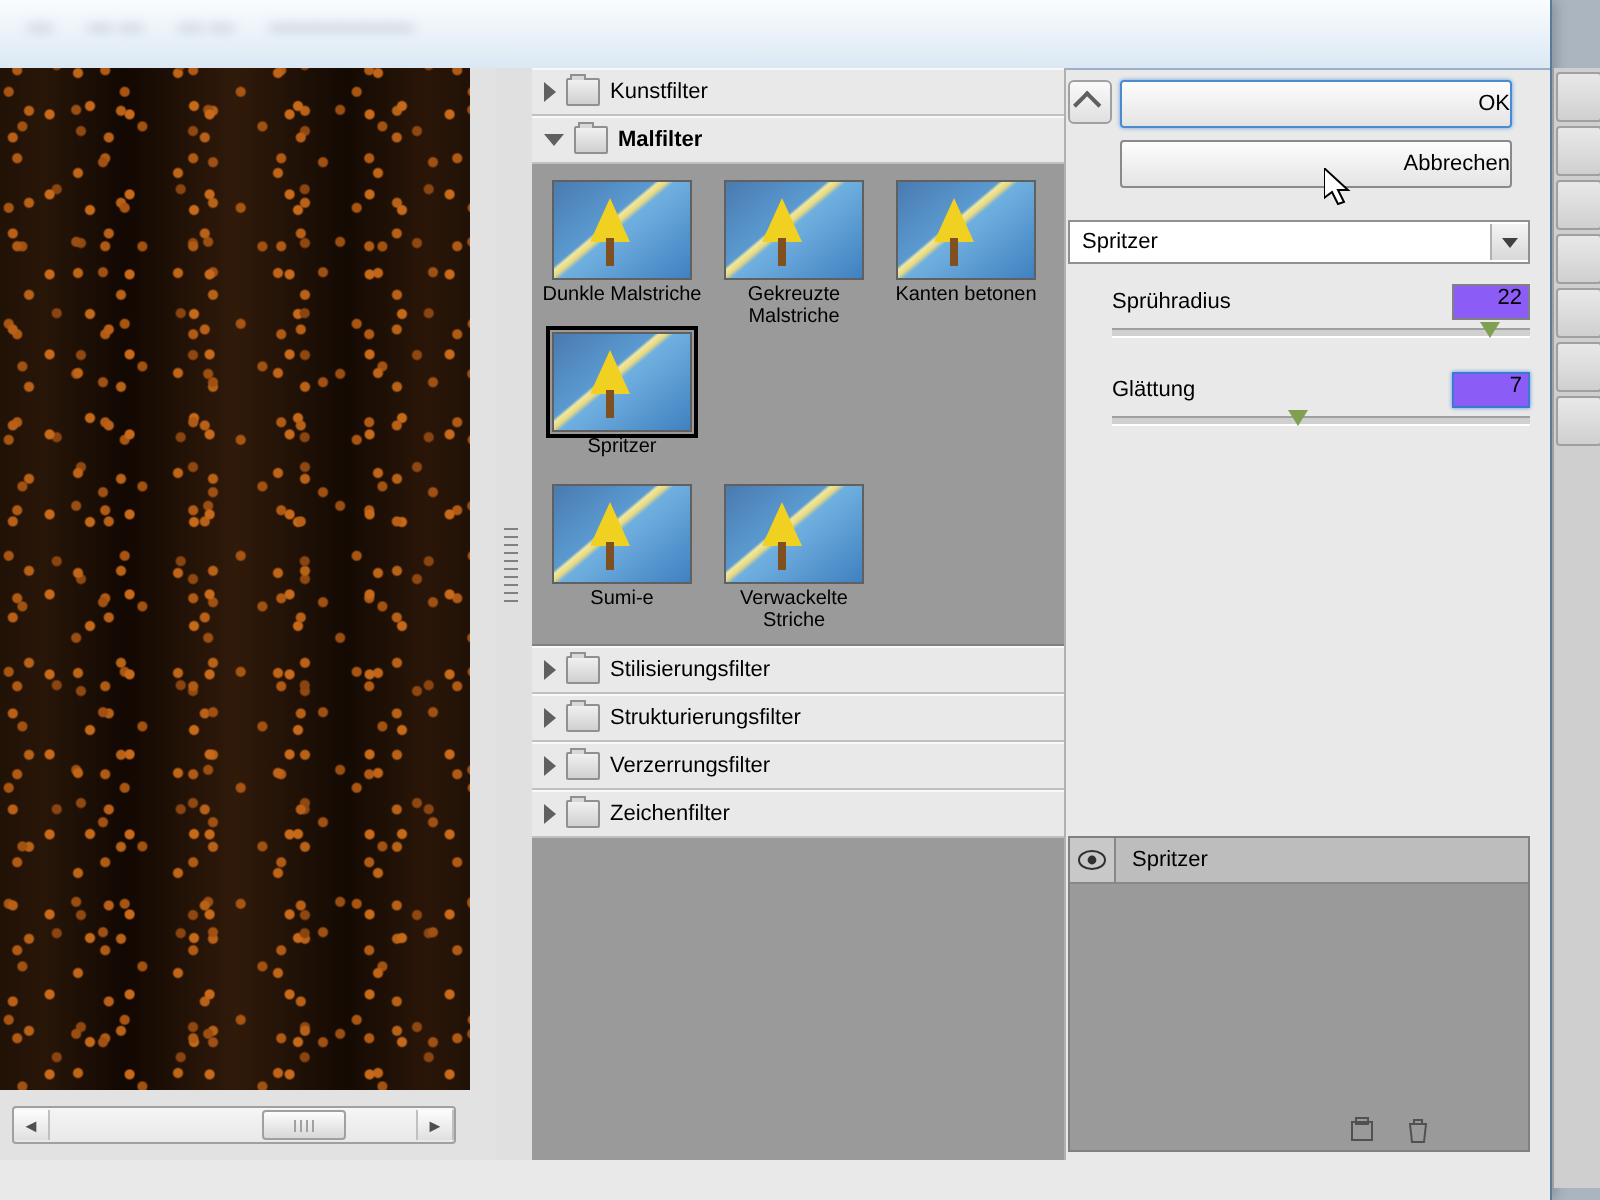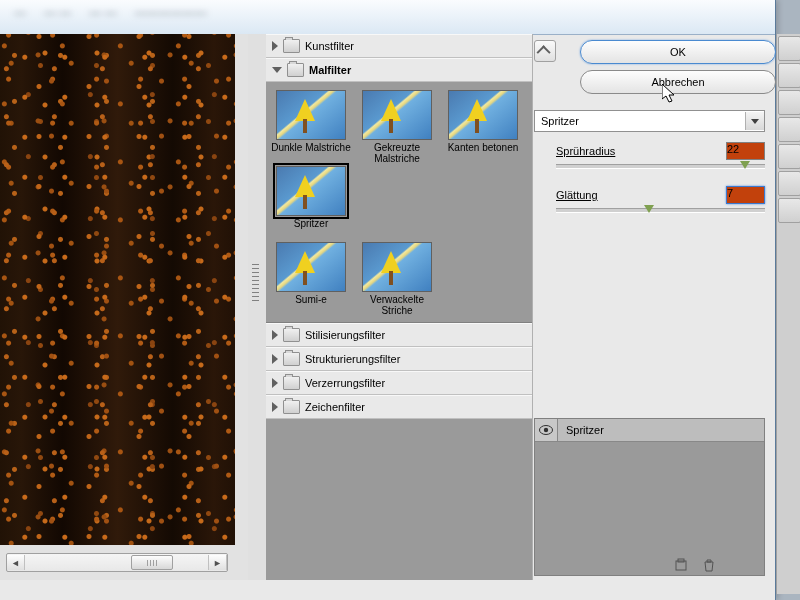--- a/index.html
+++ b/index.html
@@ -40,31 +40,31 @@
 .thumb{width:82px;text-align:center;font-size:10px}
 .thumb-img{width:68px;height:48px;margin:0 auto 2px;background:linear-gradient(140deg,#4a7ab0 0%,#5a9ad0 40%,#f0e8a0 42%,#e8d880 45%,#70b0e0 48%,#4080c0 100%);border:1px solid #606060;position:relative;overflow:hidden}
 .thumb-img::before{content:"";position:absolute;left:18px;top:8px;width:0;height:0;border-left:10px solid transparent;border-right:10px solid transparent;border-bottom:22px solid #f0d020}
 .thumb-img::after{content:"";position:absolute;left:26px;top:28px;width:4px;height:14px;background:#805020}
 .thumb.sel .thumb-img{outline:2px solid #000;outline-offset:1px}
 .thumb-lbl{line-height:11px;min-height:22px}
 .empty-area{background:#9a9a9a;height:210px}
 .right-panel{position:absolute;left:532px;top:34px;right:4px;bottom:20px}
 .coll-btn{position:absolute;left:2px;top:6px;width:20px;height:20px;border:1px solid #a0a0a0;border-radius:3px;background:linear-gradient(#fafafa,#e0e0e0);display:flex;align-items:center;justify-content:center;font-size:10px}
 .coll-btn::after{content:"";width:8px;height:8px;border-top:2px solid #606060;border-left:2px solid #606060;transform:rotate(45deg) translateY(2px)}
-.btn{width:194px;height:22px;margin-left:48px;margin-top:6px;background:linear-gradient(#fdfdfd,#e4e4e4);border:1px solid #8a8a8a;border-radius:12px;text-align:center;line-height:22px;cursor:default}
+.btn{width:194px;height:22px;margin-left:28px;margin-top:6px;background:linear-gradient(#fdfdfd,#e4e4e4);border:1px solid #8a8a8a;border-radius:2px;text-align:right;line-height:22px;cursor:default}
 .btn.primary{border:1px solid #4a8ad0;box-shadow:0 0 2px #6aa0e0}
 .cursor{position:absolute;left:130px;top:50px;pointer-events:none;z-index:100}
 .dd{display:flex;align-items:center;margin:16px 6px 0 2px;height:20px;background:#fff;border:1px solid #909090}
 .dd-txt{flex:1;padding:0 6px}
 .dd-arr{width:18px;height:18px;background:linear-gradient(#f4f4f4,#d8d8d8);border-left:1px solid #b0b0b0;display:flex;align-items:center;justify-content:center}
 .dd-arr::after{content:"";width:0;height:0;border-left:4px solid transparent;border-right:4px solid transparent;border-top:5px solid #404040}
 .param{margin:10px 6px 0 24px}
 .param-row{display:flex;align-items:center;justify-content:space-between}
-.param-lbl{text-decoration:underline;text-decoration-color:#000}
-.param-val{width:34px;height:16px;border:1px solid #808080;text-align:left;padding-right:3px;background:#c2410c}
+.param-lbl{text-decoration-color:#000}
+.param-val{width:34px;height:16px;border:1px solid #808080;text-align:right;padding-right:3px;background:#8b5cf6}
 .param-val.focus{border:1px solid #3a7ad0;box-shadow:0 0 2px #5a90e0}
 .slider{position:relative;height:14px;margin-top:2px}
 .slider-track{position:absolute;top:2px;left:0;right:0;height:3px;background:#d0d0d0;border-top:1px solid #a0a0a0;border-bottom:1px solid #fff}
 .slider-thumb{position:absolute;top:-1px;width:0;height:0;border-left:5px solid transparent;border-right:5px solid transparent;border-top:8px solid #7fa050}
 .layers{position:absolute;left:2px;right:6px;bottom:4px;height:156px;background:#9a9a9a;border:1px solid #808080}
 .layer-row{display:flex;align-items:center;height:22px;background:#bdbdbd;border-bottom:1px solid #888}
 .eye{width:22px;height:22px;border-right:1px solid #888;display:flex;align-items:center;justify-content:center;background:#c8c8c8}
 .eye svg{width:14px;height:10px}
 .layer-name{padding-left:8px}
 .layer-tools{position:absolute;bottom:3px;right:48px;display:flex;gap:14px}

